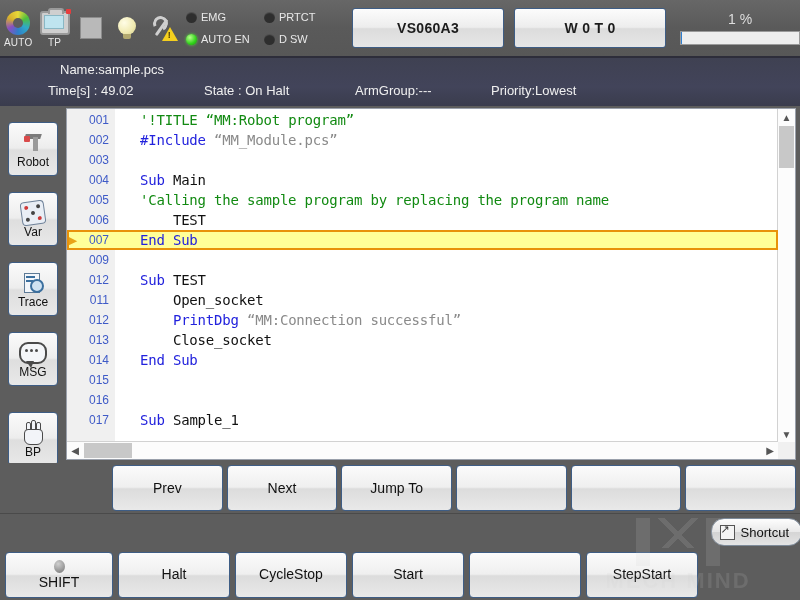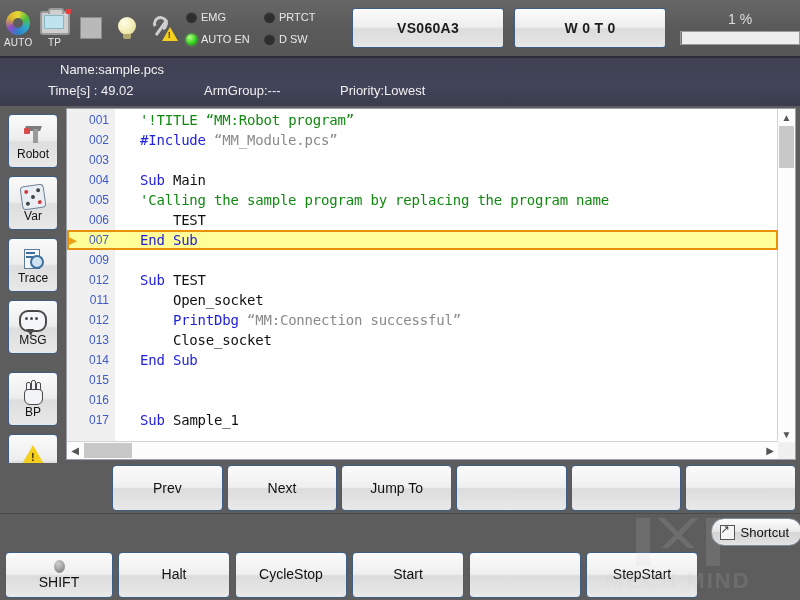--- a/index.html
+++ b/index.html
@@ -87,21 +87,21 @@
   .info-l1{position:absolute;left:60px;top:4px;}
   .info-l2{position:absolute;left:48px;top:25px;display:flex;gap:6px;}
   .info-l2 span{display:block;}
   .i-time{width:150px;}
   .i-state{width:145px;}
   .i-arm{width:130px;}
 
   
   .sidebar{position:absolute;left:0;top:106px;width:64px;height:357px;background:#5d5d5d;}
   .sb-btn{
-    width:48px;height:52px;margin:8px 0 0 8px;
+    width:48px;height:52px;margin:16px 0 0 8px;
     background:linear-gradient(#fbfbfb,#ededed 48%,#dedede 52%,#e8e8e8);
     border:1px solid #3e5d85;border-radius:4px;
     display:flex;flex-direction:column;align-items:center;justify-content:center;
     font-size:12px;color:#111;
   }
   .sb-btn .sbg{height:26px;display:flex;align-items:center;justify-content:center;}
   .sb-btn .sbl{line-height:13px;}
   .sb-gap{height:10px;}
 
   .ic-robot{width:22px;height:22px;position:relative;}
@@ -292,20 +292,21 @@
       <div class="pct-bar">
         <div class="pct-fill" id="pctfill" style="width: 1%;"></div>
       </div>
     </div>
   </div>
 
   <div class="infohdr">
     <div class="info-l1">Name:sample.pcs</div>
     <div class="info-l2">
       <span class="i-time">Time[s] : 49.02</span>
+      <span class="i-state">State : On Halt</span>
       <span class="i-arm">ArmGroup:---</span>
       <span class="i-pri">Priority:Lowest</span>
     </div>
   </div>
 
   <div class="sidebar">
     <div class="sb-btn">
       <div class="sbg">
         <div class="ic-robot">
             <span class="arm"></span>

